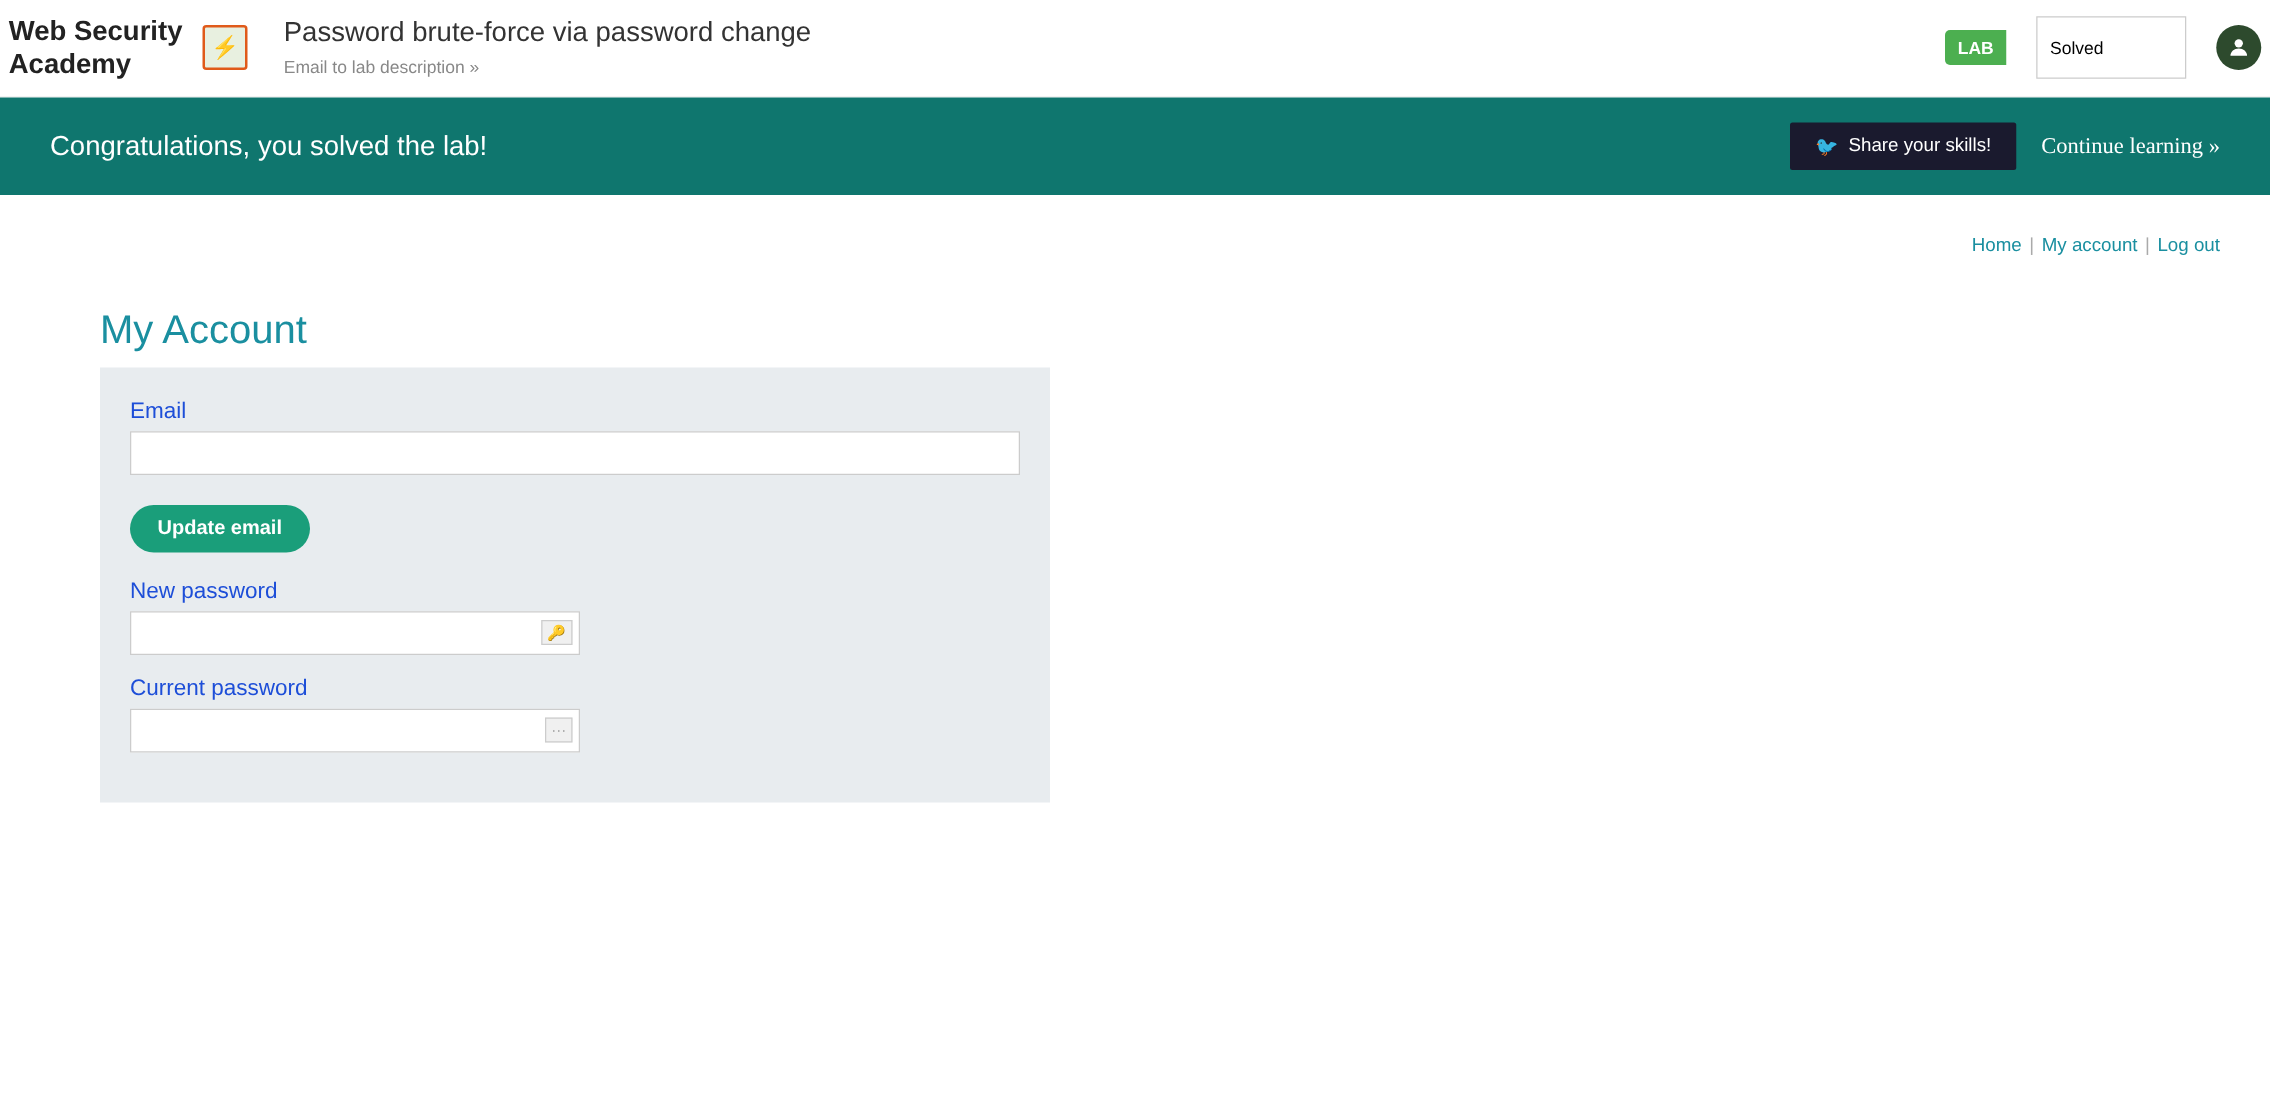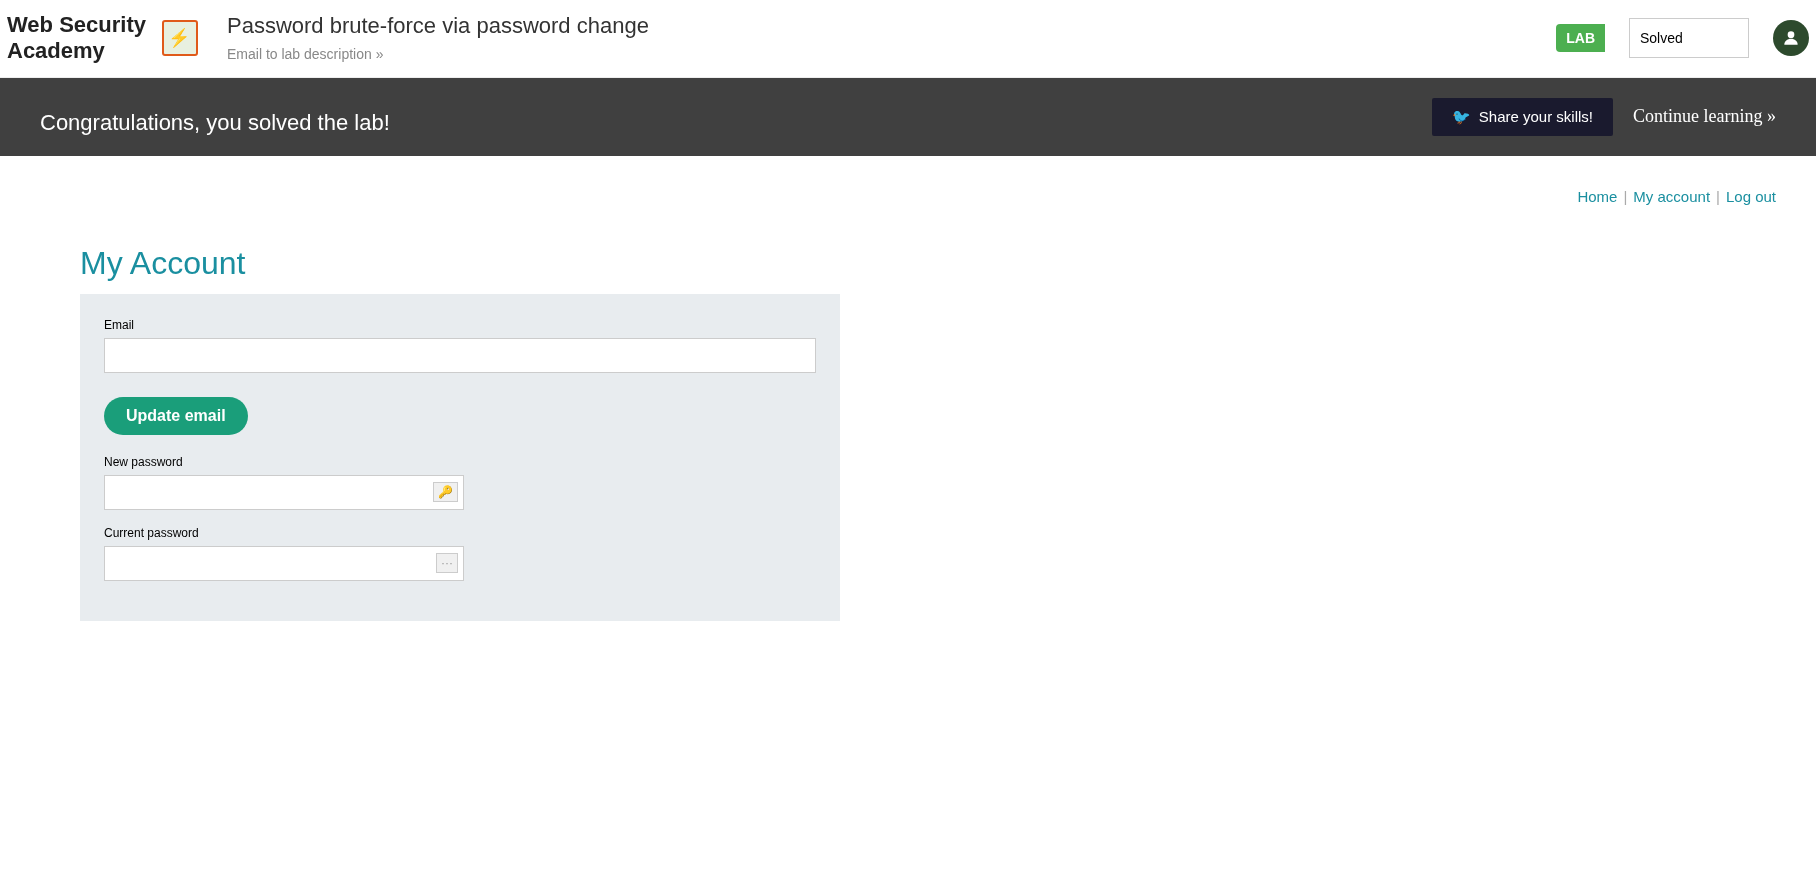--- a/index.html
+++ b/index.html
@@ -65,43 +65,43 @@
       color: #fff;
       font-weight: bold;
       padding: 6px 10px;
       border-radius: 4px 0 0 4px;
       font-size: 14px;
     }
     .solved-input {
       border: 1px solid #ccc;
       padding: 5px 10px;
       font-size: 14px;
-      height: 40px;
+      height: 50px;
       width: 120px;
       outline: none;
     }
     .avatar-btn {
       width: 36px;
       height: 36px;
       background: #2d4a2d;
       border-radius: 50%;
       display: flex;
       align-items: center;
       justify-content: center;
       cursor: pointer;
       border: none;
     }
     .avatar-btn svg { width: 20px; height: 20px; }
 
     
     .congrats-banner {
-      background: #404040;
-      color: #fff;
-      display: flex;
-      align-items: flex-end;
+      background: #0f766e;
+      color: #fff;
+      display: flex;
+      align-items: center;
       justify-content: space-between;
       padding: 20px 40px;
       gap: 33px;
     }
     .congrats-text {
       font-size: 22px;
       font-weight: normal;
     }
     .banner-actions {
       display: flex;
@@ -169,22 +169,22 @@
       background: #e8ecef;
       margin: 0 40px;
       padding: 24px;
       max-width: 760px;
     }
     .form-group {
       margin-bottom: 16px;
     }
     .form-label {
       display: block;
-      color: #000000;
-      font-size: 12px;
+      color: #1d4ed8;
+      font-size: 18px;
       margin-bottom: 6px;
     }
     .form-input {
       width: 100%;
       padding: 8px 10px;
       border: 1px solid #ccc;
       background: #fff;
       font-size: 15px;
       outline: none;
     }

